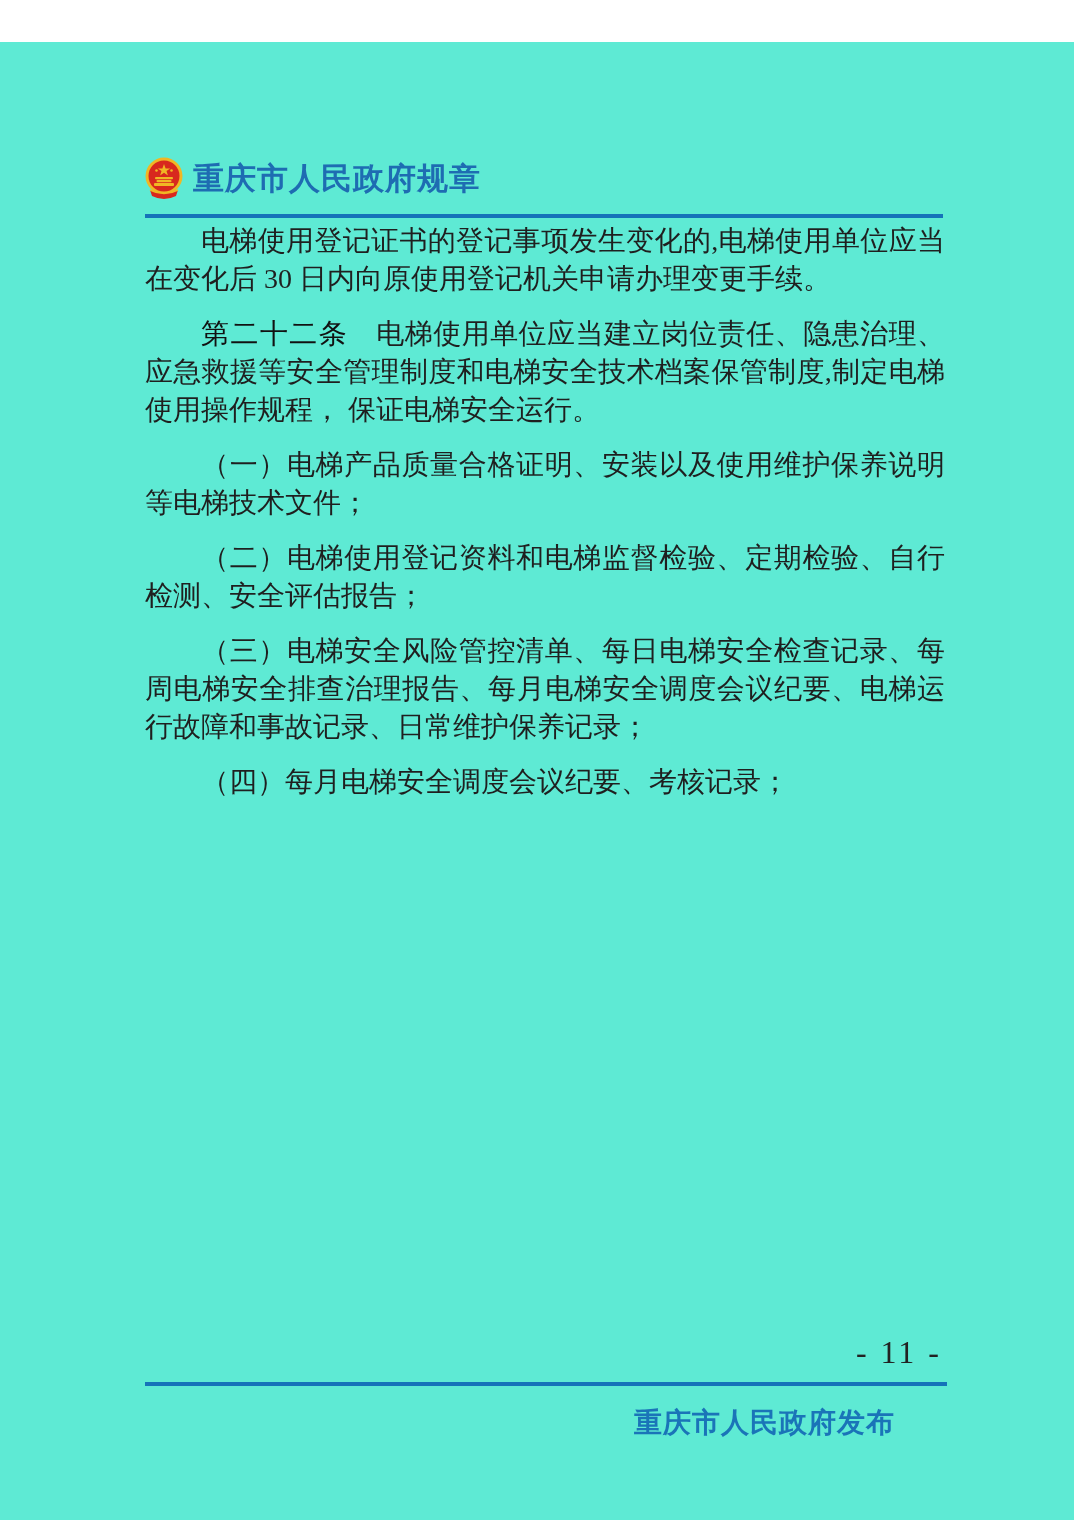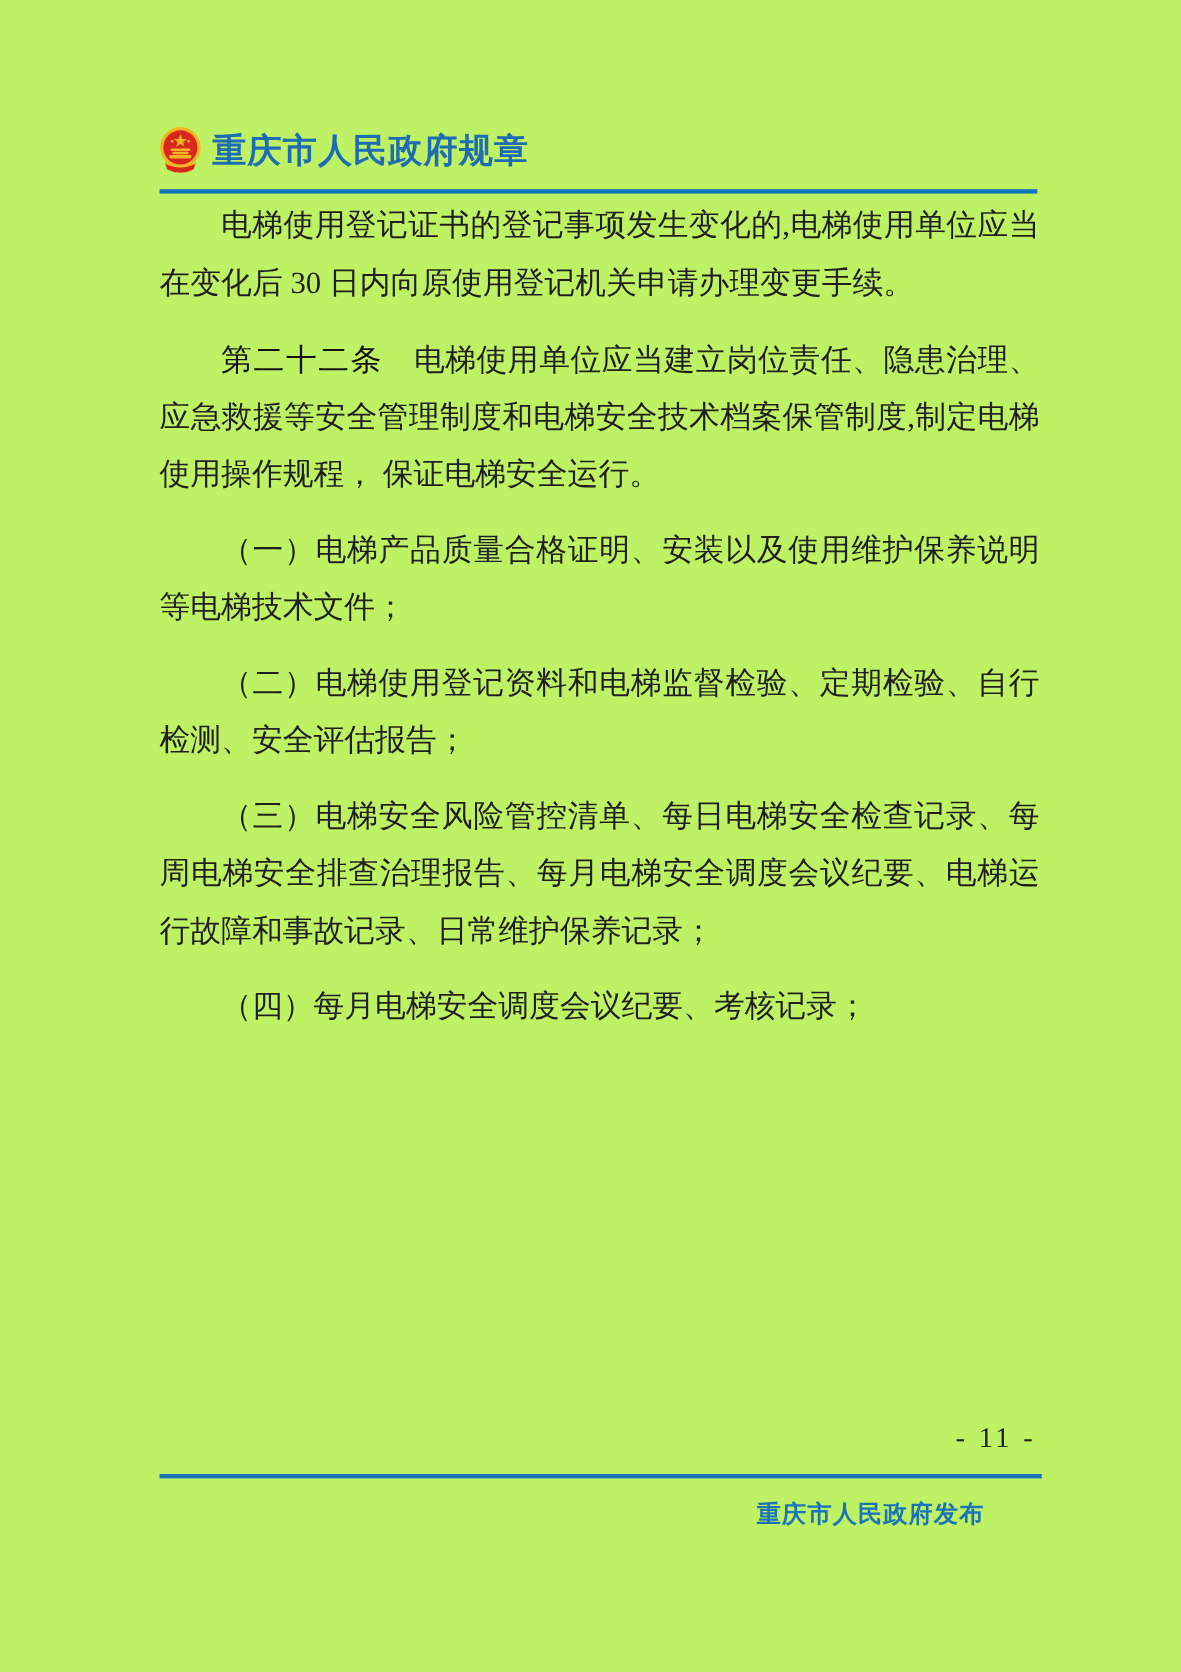--- a/index.html
+++ b/index.html
@@ -5,21 +5,21 @@
   * { margin: 0; padding: 0; box-sizing: border-box; }
   html, body { background: #ffffff; }
   body {
     width: 1074px;
     height: 1520px;
     position: relative;
     overflow: hidden;
     font-family: "Liberation Serif", "DejaVu Serif", serif;
     color: #1f1f1f;
   }
-  .page { position: absolute; inset: 0; background: #bef264; }
+  .page { position: absolute; inset: 0; background: #5eead4; margin-top: 42px; }
 
   
   .header {
     position: absolute;
     left: 144px;
     top: 114px;
     display: flex;
     align-items: center;
     gap: 9px;
   }
@@ -44,60 +44,60 @@
 
   
   .body-text {
     position: absolute;
     left: 145px;
     top: 180px;
     width: 800px;
   }
   .para {
     font-size: 28px;
-    line-height: 52px;
+    line-height: 38px;
     text-align: justify;
     text-indent: 56px;
     margin-bottom: 17px;
     word-break: break-all;
   }
   .para:last-child { margin-bottom: 0; }
   .article-number {
     font-family: "Liberation Sans", "DejaVu Sans", sans-serif;
     font-weight: 400;
     color: #111111;
     margin-right: 28px;
     letter-spacing: 1px;
   }
 
   
   .page-number {
     position: absolute;
     top: 1292px;
     right: 132px;
-    font-size: 26px;
+    font-size: 32px;
     letter-spacing: 3px;
     color: #222222;
     white-space: nowrap;
   }
   .footer-rule {
     position: absolute;
     left: 145px;
     top: 1340px;
     width: 802px;
     height: 4px;
     background: #1573b9;
   }
   .publisher {
     position: absolute;
     top: 1362px;
     right: 179px;
     font-family: "Liberation Sans", "DejaVu Sans", sans-serif;
     font-weight: 700;
-    font-size: 22px;
+    font-size: 28px;
     letter-spacing: 1px;
     color: #1a74b8;
     white-space: nowrap;
   }
 </style>
 </head>
 <body>
 
 <div class="page">
 

